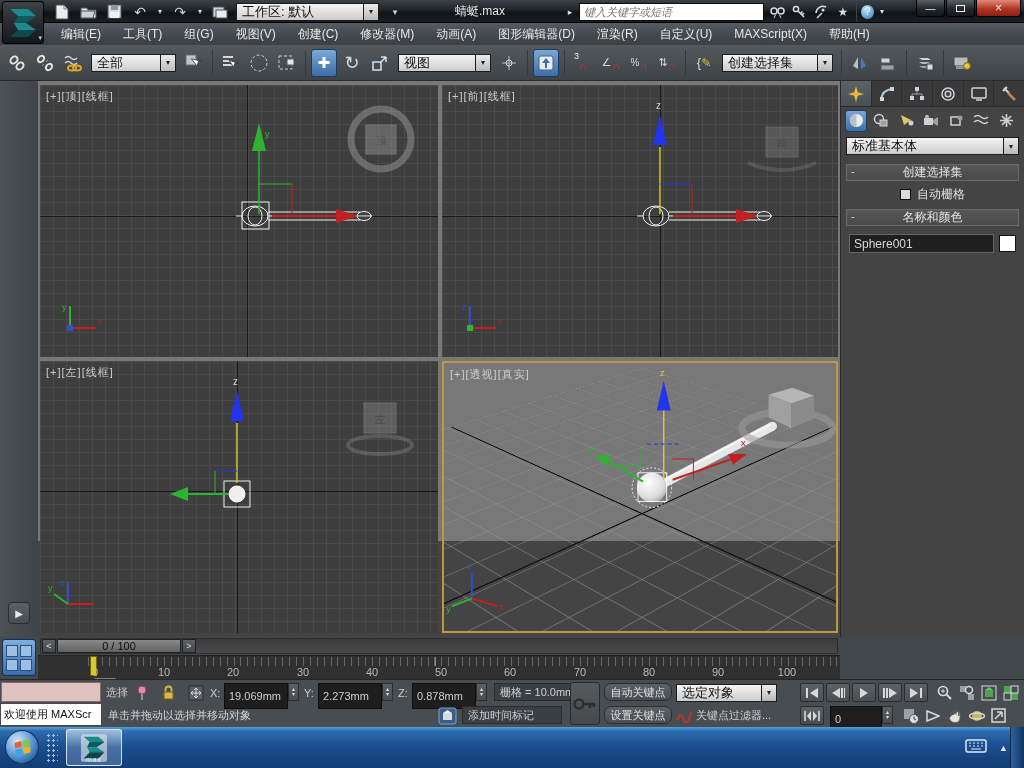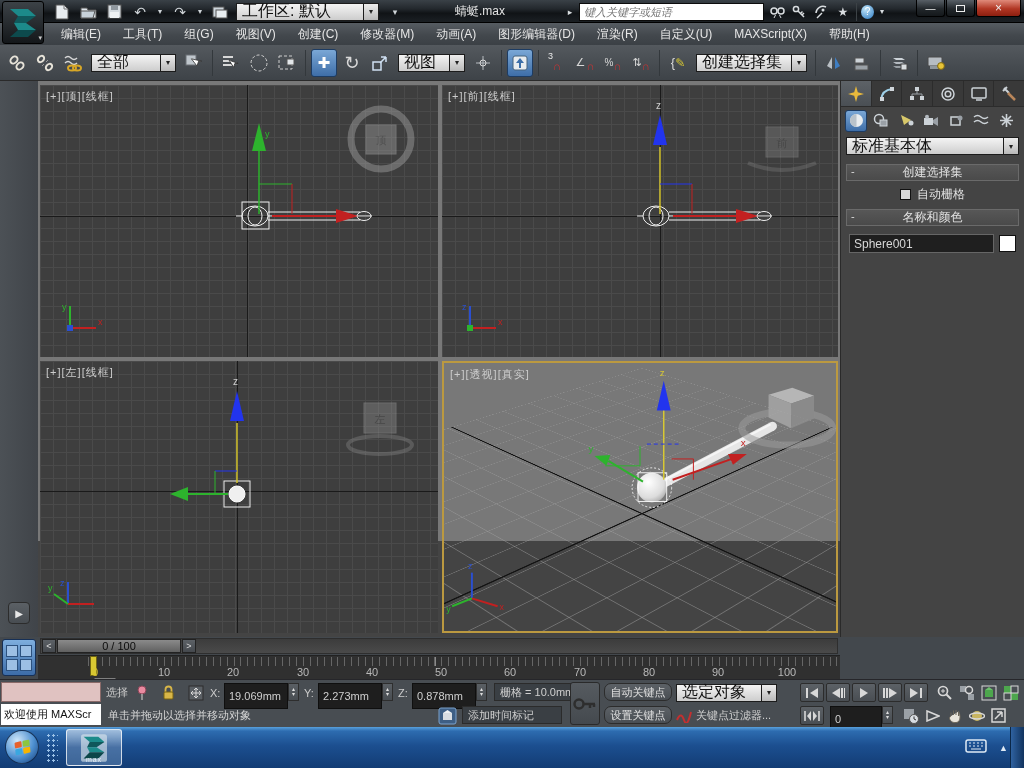--- a/index.html
+++ b/index.html
@@ -10,21 +10,21 @@
 
 .titlebar{position:absolute;left:0;top:0;width:1024px;height:23px;
  background:linear-gradient(#3a4147,#23282d 40%,#101316 60%,#1b2024);border-bottom:1px solid #000}
 .applogo{position:absolute;left:2px;top:1px;width:42px;height:43px;z-index:30;
  background:linear-gradient(#3c4247,#14171a);border:1px solid #000;border-radius:3px;
  display:flex;align-items:center;justify-content:center}
 .qat{position:absolute;left:52px;top:2px;height:19px;display:flex;align-items:center;gap:6px}
 .qicon{width:20px;height:18px;display:flex;align-items:center;justify-content:center;color:#cfd4d8;font-size:14px}
 .wsdd{display:flex;align-items:center;height:18px}
 .ddfield{background:linear-gradient(#f4f4f4,#cdcdcd);border:1px solid #1c1c1c;color:#111;
- height:18px;display:flex;align-items:center;padding:0 5px;font-size:16px}
+ height:18px;display:flex;align-items:center;padding:0 5px;font-size:13px}
 .ddarrow{height:18px;width:15px;background:linear-gradient(#ececec,#b9b9b9);border:1px solid #1c1c1c;border-left:none;
  display:flex;align-items:center;justify-content:center;color:#222;font-size:8px}
 .wintitle{position:absolute;left:330px;top:3px;width:300px;text-align:center;color:#e4e4e4;font-size:12px}
 .searchwrap{position:absolute;left:565px;top:2px;height:19px;display:flex;align-items:center;gap:4px}
 .searchbox{width:185px;height:18px;background:#fff;border:1px solid #0c0c0c;color:#333;font-size:11px;
  font-style:italic;padding:0 4px;font-family:"Liberation Sans",sans-serif}
 .sicon{width:18px;height:18px;display:flex;align-items:center;justify-content:center;color:#d9dde0;font-size:12px}
 .winbtns{position:absolute;right:3px;top:0;display:flex}
 .wb{width:29px;height:17px;border:1px solid #000;border-top:none;background:linear-gradient(#585f66,#22272b 55%,#14181b);
  color:#eee;display:flex;align-items:center;justify-content:center;font-size:10px;border-radius:0 0 3px 3px;margin-left:1px}
@@ -331,21 +331,21 @@
     <div class="tbtn" style="font-size:18px">
         <span>↻</span>
       </div>
     <div class="tbtn">
       <svg width="18" height="18" viewBox="0 0 18 18">
           <rect x="2" y="8" width="8" height="8" fill="none" stroke="#cfe0f2" stroke-width="1.5"></rect>
           <path d="M9 9L15 3M15 3h-5M15 3v5" stroke="#cfe0f2" stroke-width="1.5" fill="none"></path>
         </svg>
     </div>
     <div class="wsdd" style="margin:0 3px">
-      <div class="ddfield" style="width:52px">视图</div>
+      <div class="ddfield" style="width:78px">视图</div>
       <div class="ddarrow">
           <span>▾</span>
         </div>
     </div>
     <div class="tbtn">
       <svg width="18" height="18" viewBox="0 0 18 18">
           <path d="M9 2v14M2 9h14" stroke="#b8bdc2"></path>
           <circle cx="9" cy="9" r="3" fill="none" stroke="#d8d8d8"></circle>
         </svg>
     </div>

